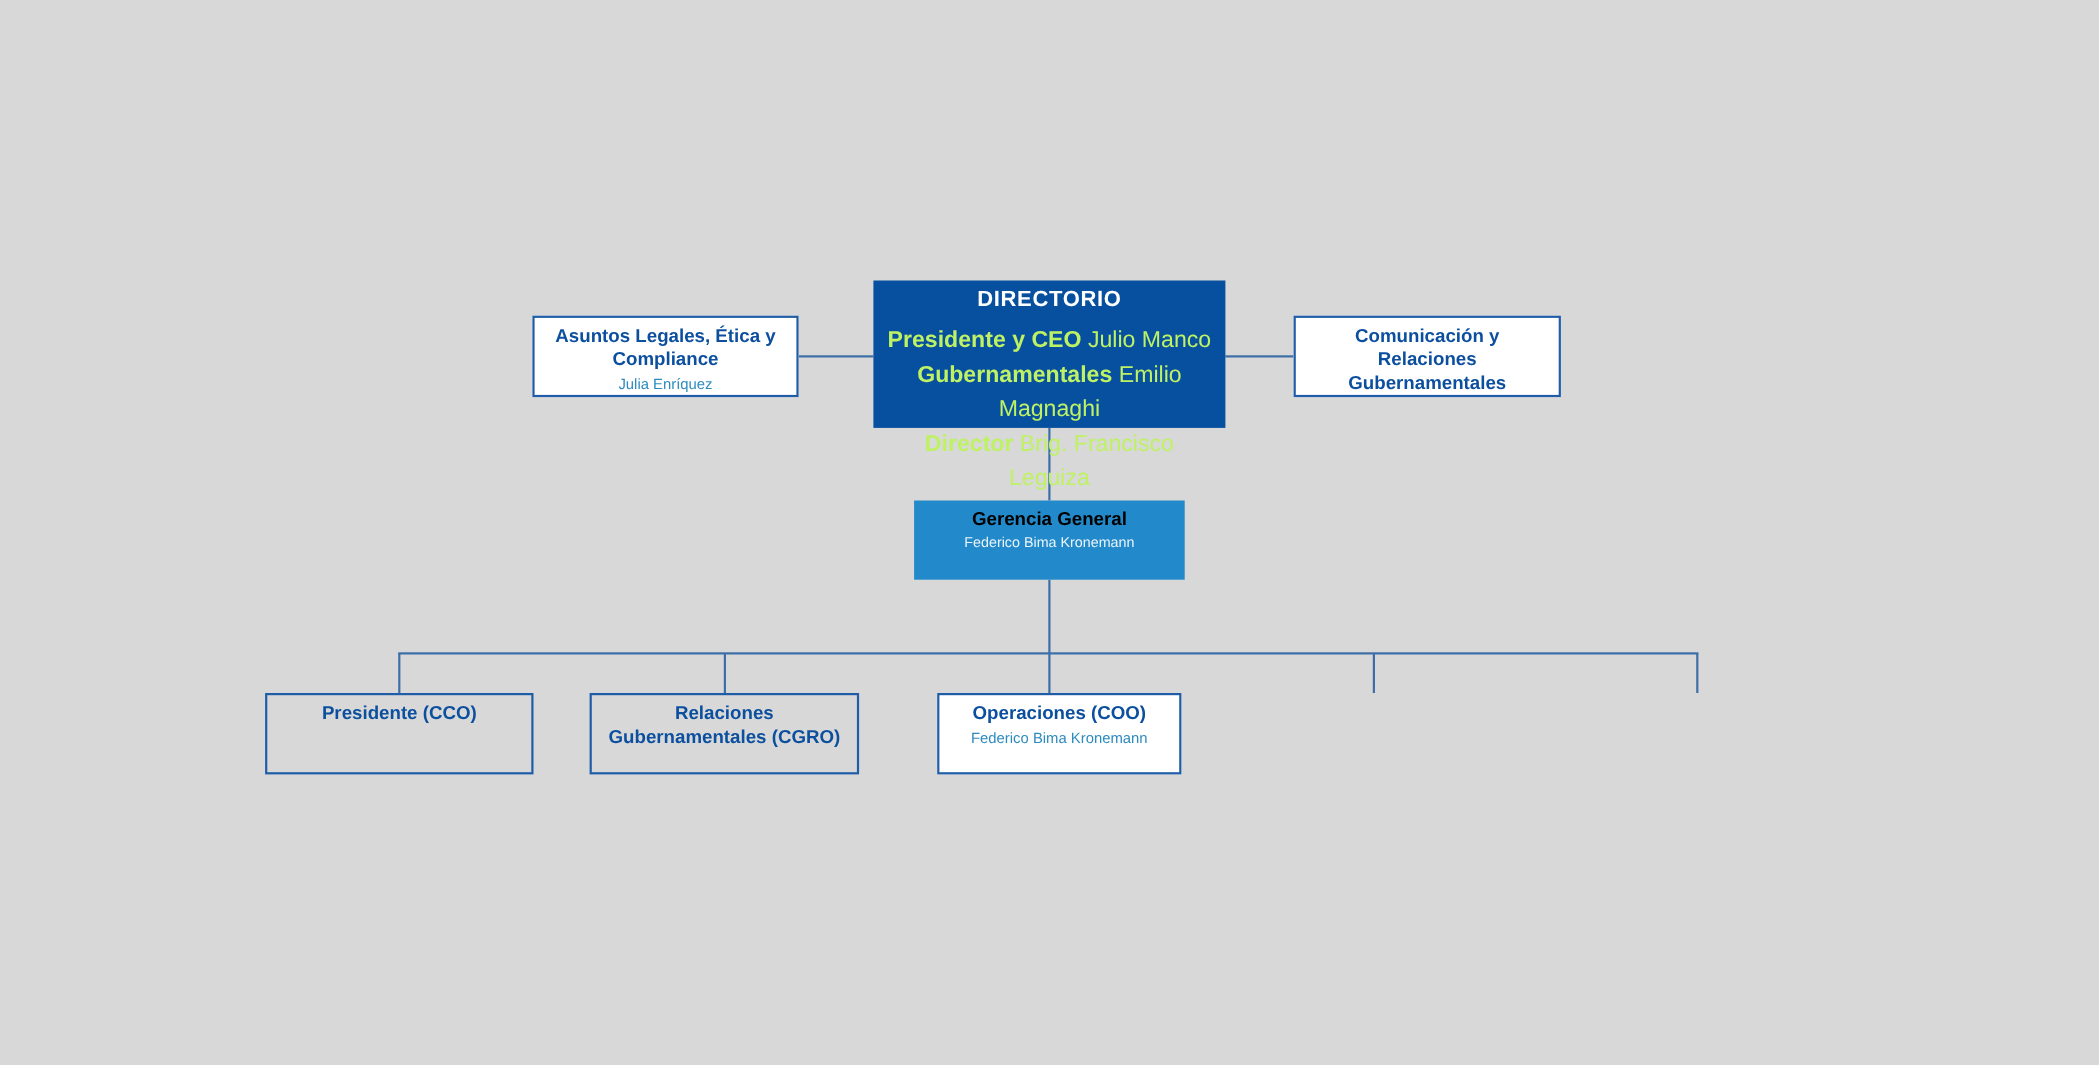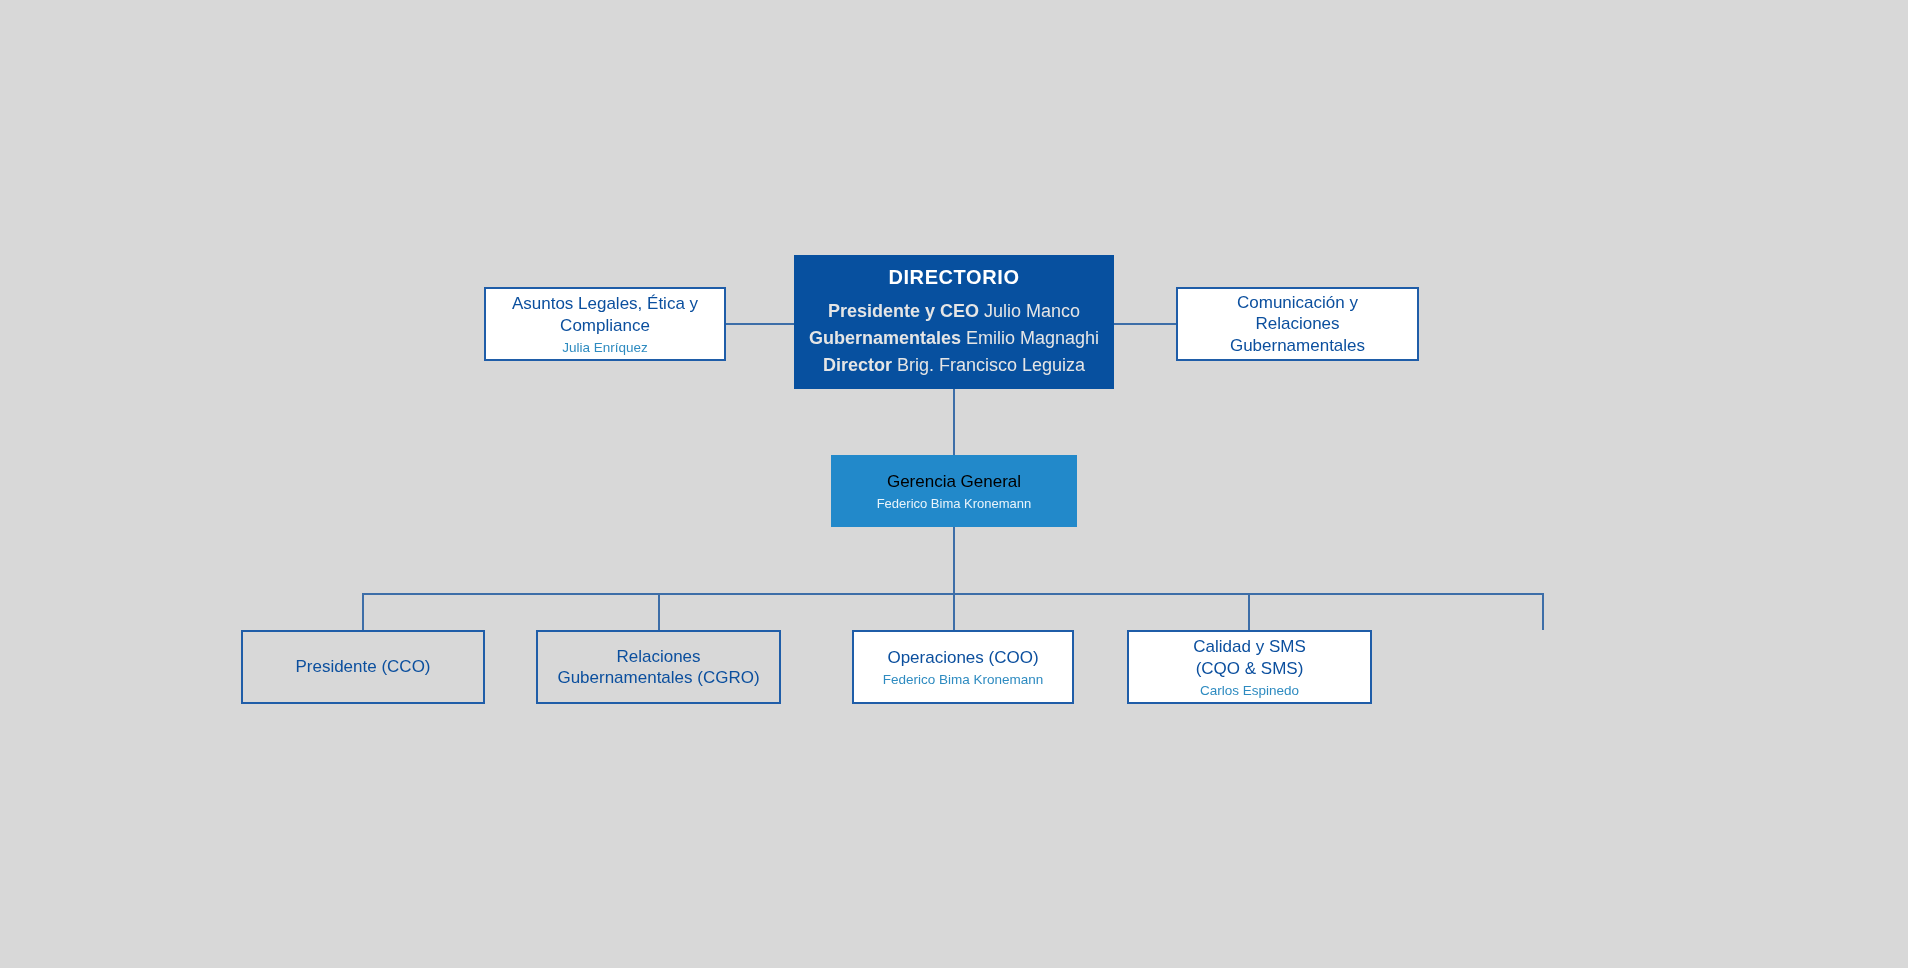--- a/index.html
+++ b/index.html
@@ -16,39 +16,39 @@
   body{
     background:var(--background);
     font-family:"Liberation Sans", sans-serif;
     position:relative;
     overflow:hidden;
   }
   .canvas{position:absolute;left:0;top:0;width:1908px;height:968px}
   .connector{position:absolute;background:var(--connector)}
   .node{
     position:absolute;
-    display:flex;flex-direction:column;justify-content:center;align-items:center;
+    display:flex;flex-direction:column;align-items:center;
     text-align:center;padding:6px 10px;
   }
   .node.outlined{background:#ffffff;border:2px solid var(--border)}
   .node.outlined.transparent{background:transparent}
   .node.filled-dark{background:var(--primary-dark)}
   .node.filled-mid{background:var(--primary-mid)}
   .node-title{
-    font-weight:normal;font-size:17px;line-height:1.25;
+    font-weight:bold;font-size:17px;line-height:1.25;
     color:var(--title-text);white-space:pre-line;
   }
   .node-name{font-size:13.5px;color:var(--name-text);margin-top:4px}
   .filled-mid .node-title{color:#000000}
   .filled-mid .node-name{color:#e9f4fb;font-size:13px;margin-top:3px}
   .dir-title{
     font-size:20px;font-weight:bold;letter-spacing:.6px;
     color:#ffffff;margin-bottom:9px;
   }
-  .member{font-size:18px;color:#e5e5e5;line-height:1.5}
+  .member{font-size:21px;color:#bef264;line-height:1.5}
   .member .role{font-weight:bold}
 </style>
 </head>
 <body>
 
 <div class="canvas">
 
   <div class="connector" style="left:726px;top:323px;width:68px;height:2px"></div>
   <div class="connector" style="left:1114px;top:323px;width:62px;height:2px"></div>
   <div class="connector" style="left:953px;top:389px;width:2px;height:66px"></div>
@@ -91,20 +91,15 @@
     <div class="node-title">Relaciones
 Gubernamentales (CGRO)</div>
 
   </div>
 
   <div class="node outlined" style="left:852px;top:630px;width:222px;height:74px">
     <div class="node-title">Operaciones (COO)</div>
     <div class="node-name hide-if-empty">Federico Bima Kronemann</div>
   </div>
 
-  <div class="node outlined" style="left:1127px;top:630px;width:245px;height:74px">
-    <div class="node-title">Calidad y SMS
-(CQO &amp; SMS)</div>
-    <div class="node-name hide-if-empty">Carlos Espinedo</div>
-  </div>
 
 
 </div>
 
 </body></html>

